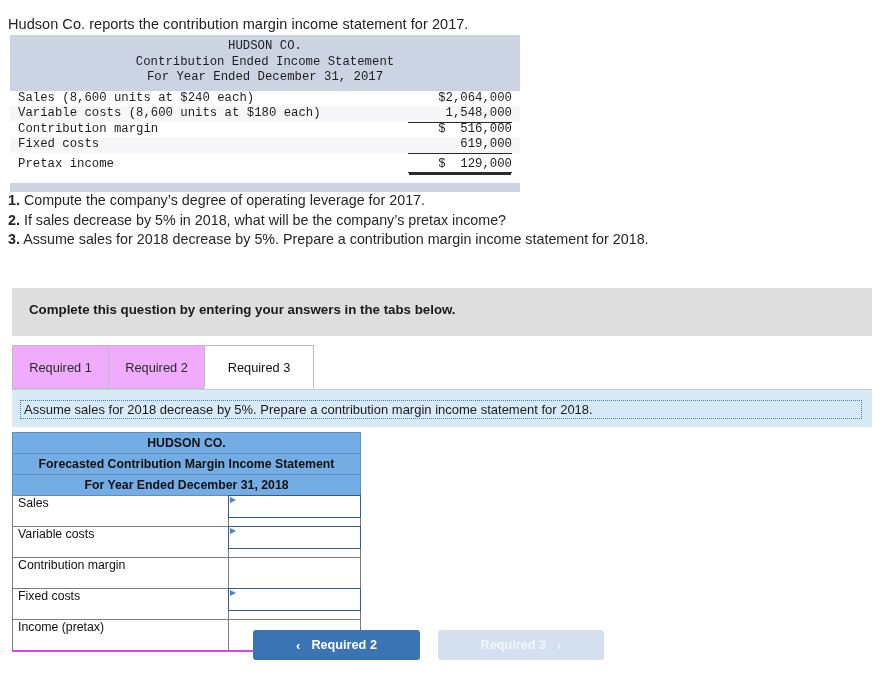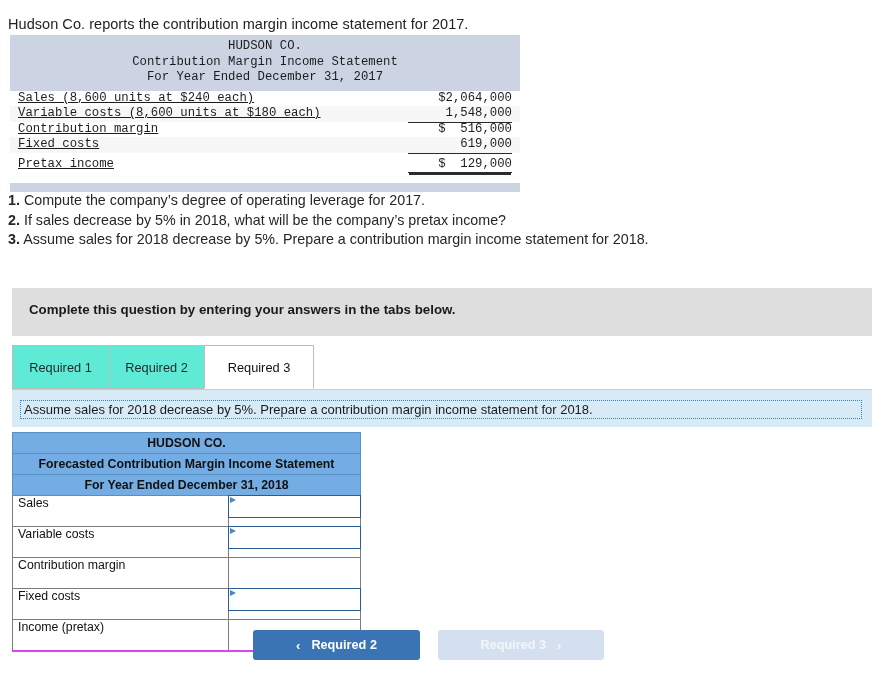--- a/index.html
+++ b/index.html
@@ -42,21 +42,20 @@
   }
   .stmt-head div { white-space: pre; }
   .stmt-rows { position: relative; }
   .srow {
     display: flex;
     align-items: baseline;
     height: 15.5px;
     line-height: 15.5px;
     padding-left: 8px;
     background: #ffffff;
-    text-decoration: underline;
   }
   .srow.alt { background: #f7f7f9; }
   .srow.gap { margin-top: 4px; }
   .slabel { flex: 1 1 auto; white-space: pre; }
   .samt {
     flex: 0 0 auto;
     width: 112px;
     text-align: right;
     padding-right: 8px;
     white-space: pre;
@@ -105,21 +104,21 @@
   .tabstrip {
     position: absolute;
     left: 12px; top: 345px;
     width: 860px; height: 46px;
   }
   .tab {
     position: absolute;
     top: 0;
     height: 44px;
     border: 1px solid #bdbdbd;
-    background: #5eead4;
+    background: #f0abfc;
     font-size: 12.8px;
     color: #2b2b2b;
     display: flex;
     align-items: center;
     justify-content: center;
     cursor: pointer;
   }
   .tab.active {
     background: #ffffff;
     border-bottom: 1px solid #ffffff;
@@ -230,21 +229,21 @@
 </head>
 <body>
 
 <div class="page">
 
   <div class="intro">Hudson Co. reports the contribution margin income statement for 2017.</div>
 
   <div class="stmt">
     <div class="stmt-head">
       <div>HUDSON CO.</div>
-      <div>Contribution Margin Income Statement</div>
+      <div>Contribution Ended Income Statement</div>
       <div>For Year Ended December 31, 2017</div>
     </div>
     <div class="stmt-rows">
 
       <div class="srow">
         <span class="slabel">Sales (8,600 units at $240 each)</span>
         <span class="samt"><span class="amt-inner">$2,064,000</span></span>
       </div>
 
       <div class="srow alt">

